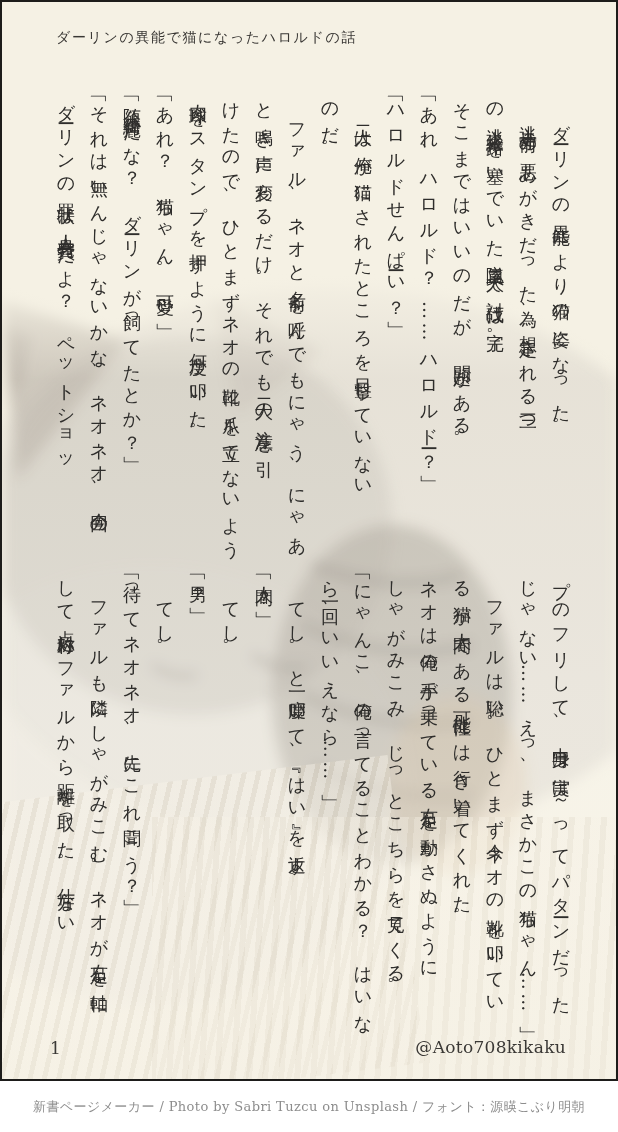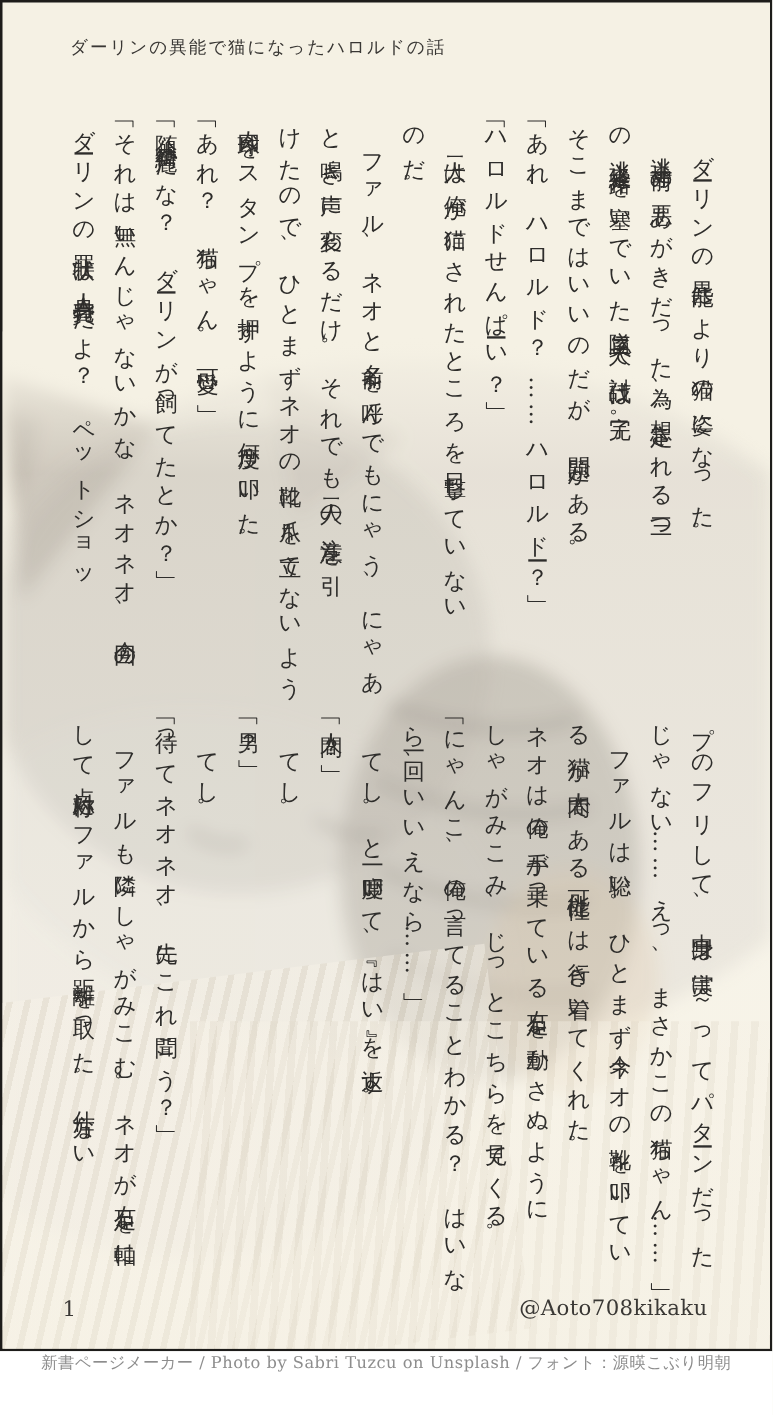--- a/index.html
+++ b/index.html
@@ -42,21 +42,21 @@
   }
   .band-top{top:88px;}
   .band-bottom{top:566px;}
   .tline{white-space:nowrap;line-height:33px;}
   
   .page-number{position:absolute;left:48px;top:1036px;font-size:17px;color:#3a3835;}
   .author-handle{position:absolute;right:50px;top:1035px;font-size:17px;color:#3a3835;letter-spacing:.3px;}
   
   .credit-bar{
     position:absolute;left:0;top:1081px;width:618px;height:51px;background:#ffffff;
-    display:flex;align-items:flex-start;justify-content:center;
+    display:flex;align-items:center;justify-content:center;
   }
   .credit-text{font-size:13px;color:#8d8d8d;letter-spacing:.4px;}
 </style>
 </head>
 <body>
 
 <div class="canvas">
 
   <div class="page">
 

